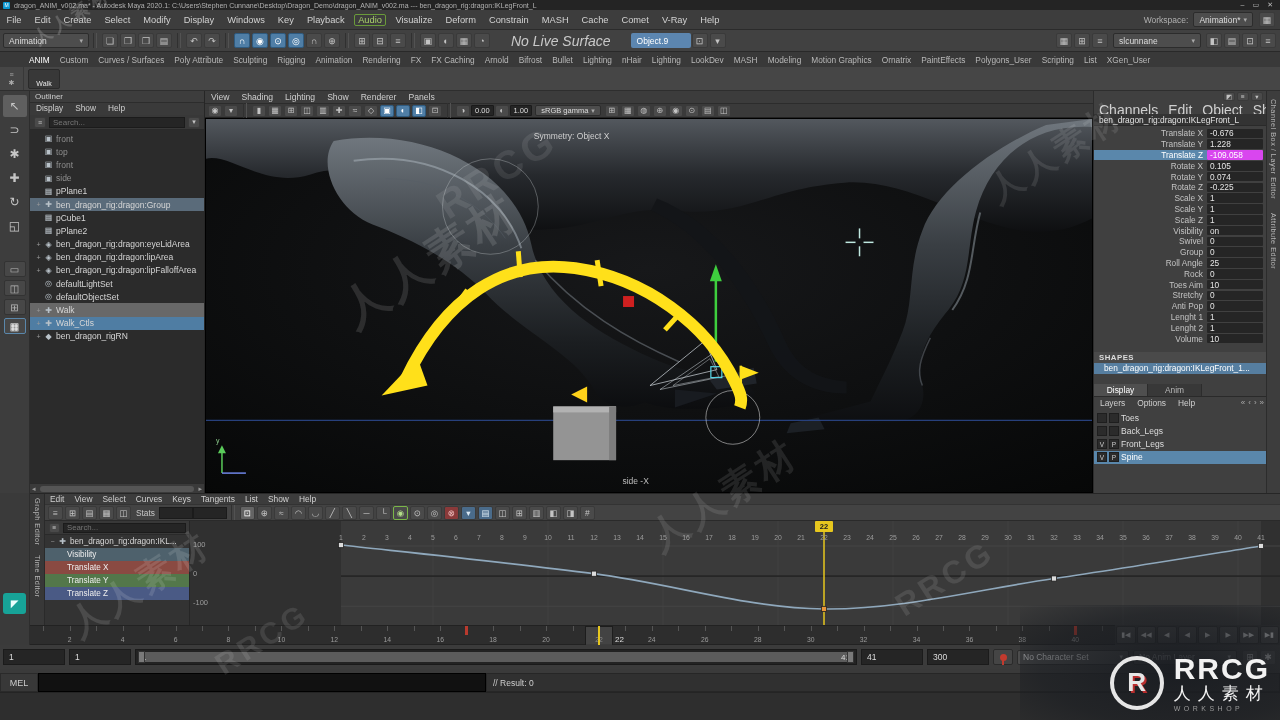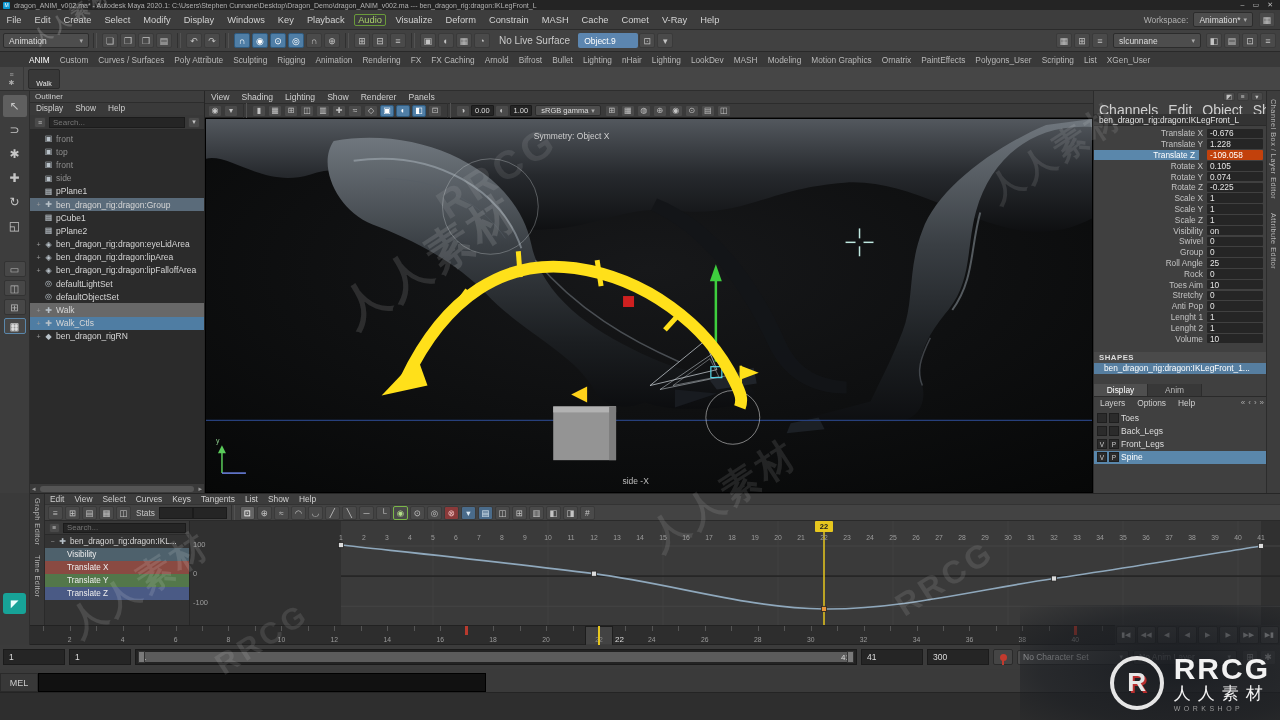--- a/index.html
+++ b/index.html
@@ -30,21 +30,21 @@
   .menubar{position:absolute;left:0;top:10px;width:1280px;height:20px;background:#3d3d3d;border-bottom:1px solid #2b2b2b;display:flex;align-items:center;}
   .menubar .menus{display:flex;align-items:center;height:100%;}
   .menu-item{font-size:9.3px;color:#d2d2d2;padding:0 6.5px;white-space:nowrap;}
   .menu-item.green{color:#a8d06a;border:1px solid #6a9a3a;border-radius:2px;padding:0 3px;margin:0 3px;}
   .workspace{margin-left:auto;display:flex;align-items:center;gap:5px;padding-right:4px;font-size:8.5px;color:#b0b0b0;}
 
   
   .statusline{position:absolute;left:0;top:30px;width:1280px;height:22px;background:#414141;border-bottom:1px solid #292929;display:flex;align-items:center;padding:0 3px;}
   .sl-group{display:flex;align-items:center;}
   .obj-field{background:#5c86b0;color:#fff;font-size:8.5px;height:15px;display:flex;align-items:center;padding:0 6px;border-radius:2px;min-width:60px;}
-  .nls{font-size:10px;color:#c9c9c9;margin:0 8px;white-space:nowrap;}
+  .nls{font-size:14px;color:#c9c9c9;margin:0 20px;white-space:nowrap;font-style:italic;}
 
   
   .shelf-tabs{position:absolute;left:0;top:52px;width:1280px;height:15px;background:#393939;display:flex;align-items:flex-end;overflow:hidden;white-space:nowrap;padding-left:24px;}
   .shelf-tab{font-size:8.3px;color:#b8b8b8;padding:0 5px 2px 5px;}
   .shelf-tab.active{color:#fff;}
   .shelf-row{position:absolute;left:0;top:67px;width:1280px;height:24px;background:#464646;border-bottom:1px solid #2e2e2e;display:flex;align-items:center;}
   .shelf-side{width:24px;height:100%;display:flex;flex-direction:column;align-items:center;justify-content:center;gap:1px;color:#aaa;font-size:7px;border-right:1px solid #383838;}
   .shelf-item{width:32px;height:20px;background:#383838;border:1px solid #2a2a2a;border-radius:2px;margin-left:4px;display:flex;align-items:flex-end;justify-content:center;font-size:7px;color:#e8e8e8;padding-bottom:1px;}
 
   
@@ -94,21 +94,21 @@
   .cb-top .ibx{width:12px;height:9px;font-size:6.5px;}
   .cb-menus{height:12px;}
   .cb-menus .mrow{font-size:14px;}
   .cb-menus .mrow>span{padding:0 5px;}
   .cb-objname{height:12px;background:#333;font-size:8.4px;color:#e2e2e2;display:flex;align-items:center;padding-left:5px;white-space:nowrap;overflow:hidden;border-bottom:1px solid #2a2a2a;}
   .cb-rows{padding-top:2px;}
   .cb-row{height:10.8px;display:flex;align-items:center;padding:0 3px 0 0;}
   .cb-label{flex:1;text-align:right;font-size:8.3px;color:#c3c3c3;padding-right:4px;white-space:nowrap;}
   .cb-value{width:56px;height:9.6px;background:#252525;font-size:8.3px;color:#e6e6e6;display:flex;align-items:center;padding-left:3px;border-radius:1px;}
   .cb-row.selected .cb-label{background:#5a87ab;color:#fff;}
-  .cb-row.selected .cb-value{background:#c2410c;color:#fff;margin-left:8px;}
+  .cb-row.selected .cb-value{background:#d946ef;color:#fff;}
   .cb-shapes-hdr{height:11px;margin-top:8px;background:#4a4a4a;font-size:7.8px;font-weight:bold;letter-spacing:.5px;color:#dcdcdc;display:flex;align-items:center;padding-left:5px;}
   .cb-shape-row{height:11px;background:#567ea0;font-size:8.3px;color:#fff;display:flex;align-items:center;padding-left:10px;white-space:nowrap;overflow:hidden;}
   .le-tabs{height:13px;margin-top:10px;display:flex;border-bottom:1px solid #2a2a2a;}
   .le-tab{width:54px;display:flex;align-items:center;justify-content:center;font-size:8.4px;color:#b8b8b8;background:#383838;border-right:1px solid #2c2c2c;}
   .le-tab.active{background:#4f4f4f;color:#fff;}
   .le-menus{height:12px;display:flex;align-items:center;}
   .le-menus .mrow{font-size:8.4px;}
   .le-arrows{margin-left:auto;display:flex;padding-right:2px;color:#aaa;font-size:8px;gap:3px;}
   .le-list{padding-top:3px;}
   .le-row{height:13px;display:flex;align-items:center;padding-left:3px;font-size:8.5px;color:#ddd;}
@@ -1061,20 +1061,21 @@
     </span>
     <span style="display:flex;">
         <span class="ibx">⊞</span>
         <span class="ibx">✱</span>
       </span>
   </div>
 
   <div class="cmdline">
     <span class="mel-label">MEL</span>
     <input class="mel-input" style="">
+    <span class="mel-result">// Result: 0</span>
   </div>
   <div class="helpline"></div>
 
   <div class="wm-stamps">
 
   <span class="wm-stamp s1">人人素材</span>
       <span class="wm-stamp s2">RRCG</span>
       <span class="wm-stamp s3">人人素材</span>
       <span class="wm-stamp s4">RRCG</span>
       <span class="wm-stamp s5">人人素材</span>

